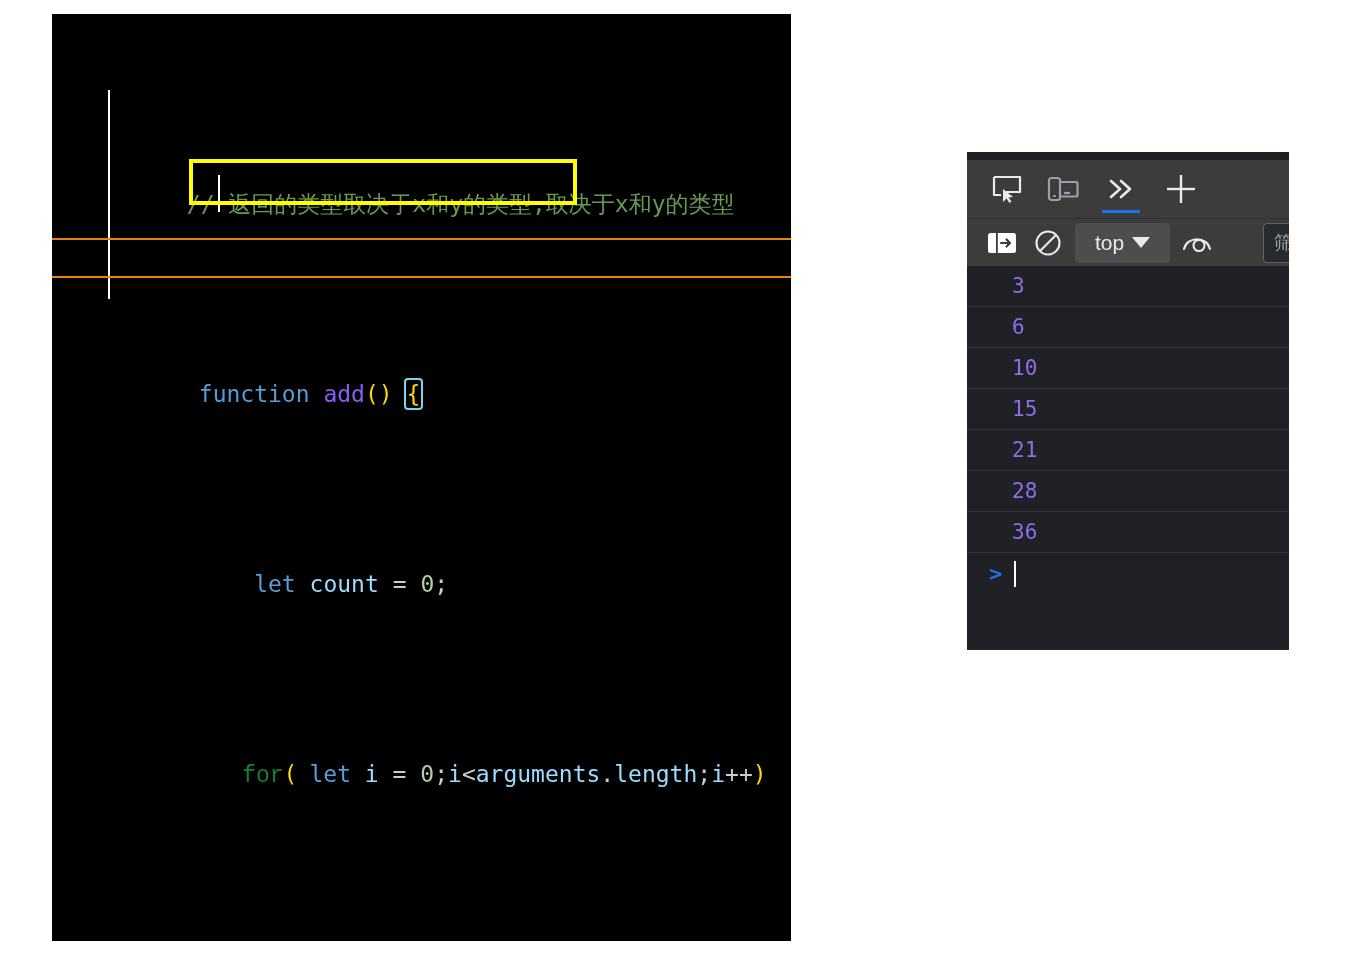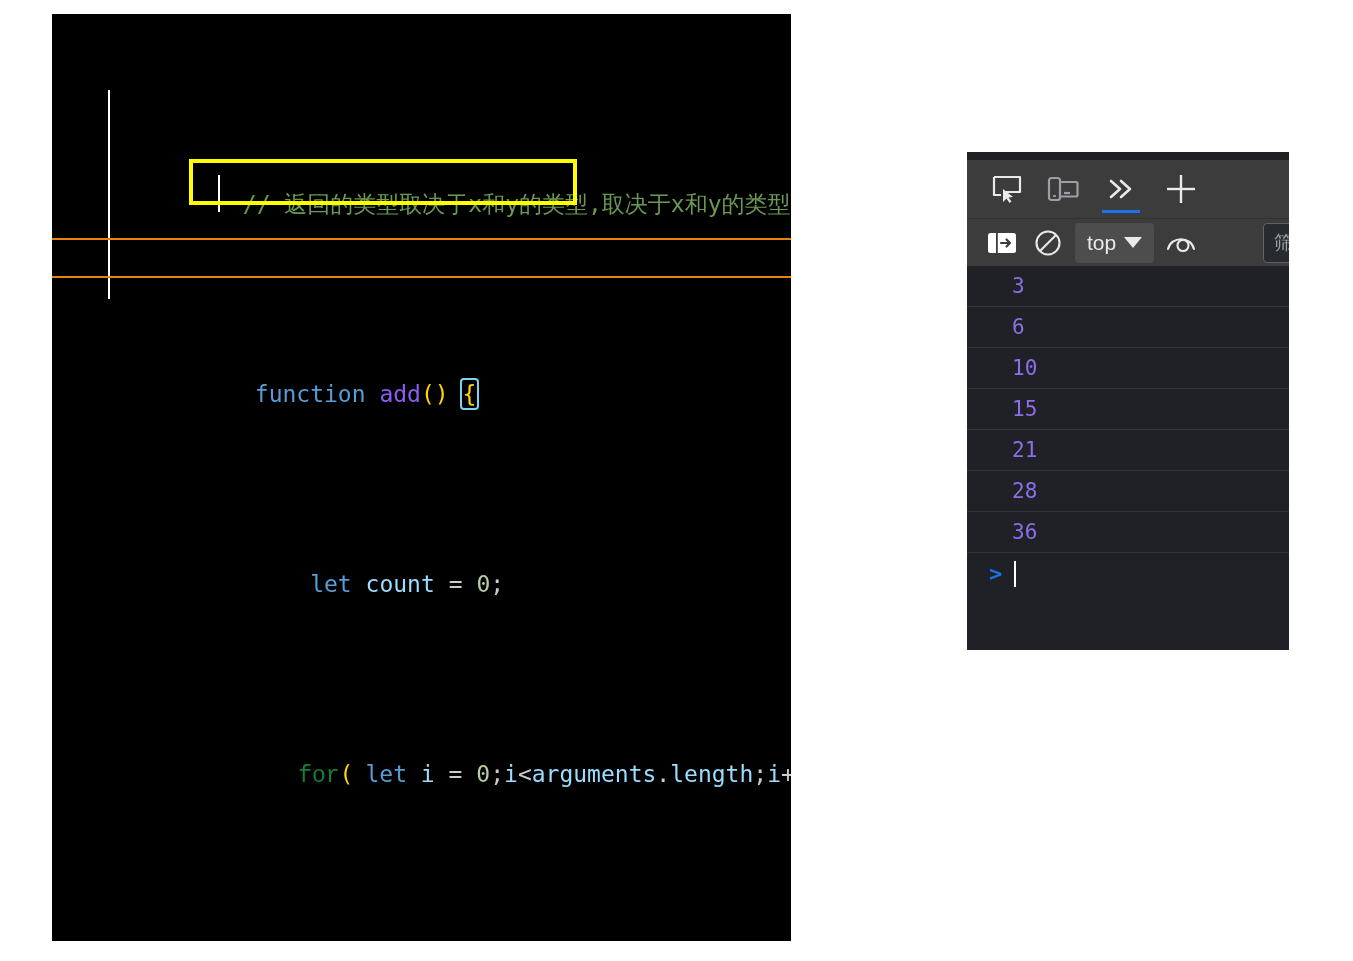--- a/index.html
+++ b/index.html
@@ -39,21 +39,21 @@
     height: 927px;
     font-family: "DejaVu Sans Mono", "Liberation Mono", monospace;
     font-size: 23px;
     line-height: 38px;
     white-space: pre;
   }
 
   .line {
     position: relative;
     height: 38px;
-    padding-left: 80px;
+    padding-left: 24px;
     box-sizing: border-box;
   }
 
   .line span { white-space: pre; }
 
   
   .t-comment  { color: #6a9955; }
   .t-keyword  { color: #569cd6; margin-left: 12px; }   
   .t-ctrl     { color: #15803d; font-family: Liberation Mono, monospace; }   
   .t-func     { color: #8b5cf6; text-align: center; }   
@@ -160,21 +160,21 @@
     justify-content: center;
   }
 
   .context-select {
     height: 40px;
     background: #4d4d4d;
     border-radius: 4px;
     display: flex;
     align-items: center;
     gap: 8px;
-    padding: 0 12px;
+    padding: 0 20px;
     margin: 0 4px;
   }
 
   .context-select-label {
     color: #e8eaed;
     font-size: 21px;
   }
 
   .caret-down {
     width: 0; height: 0;

